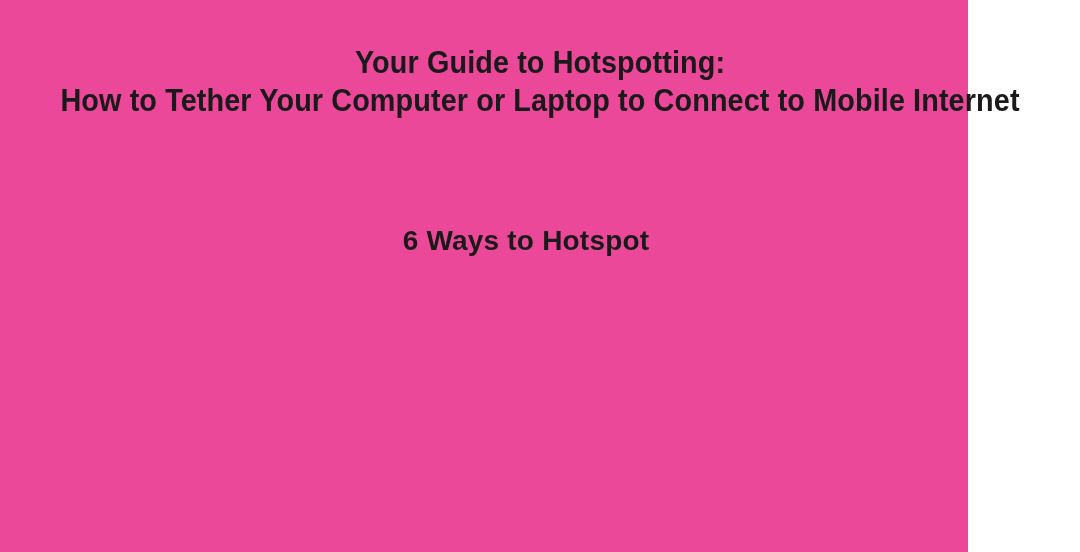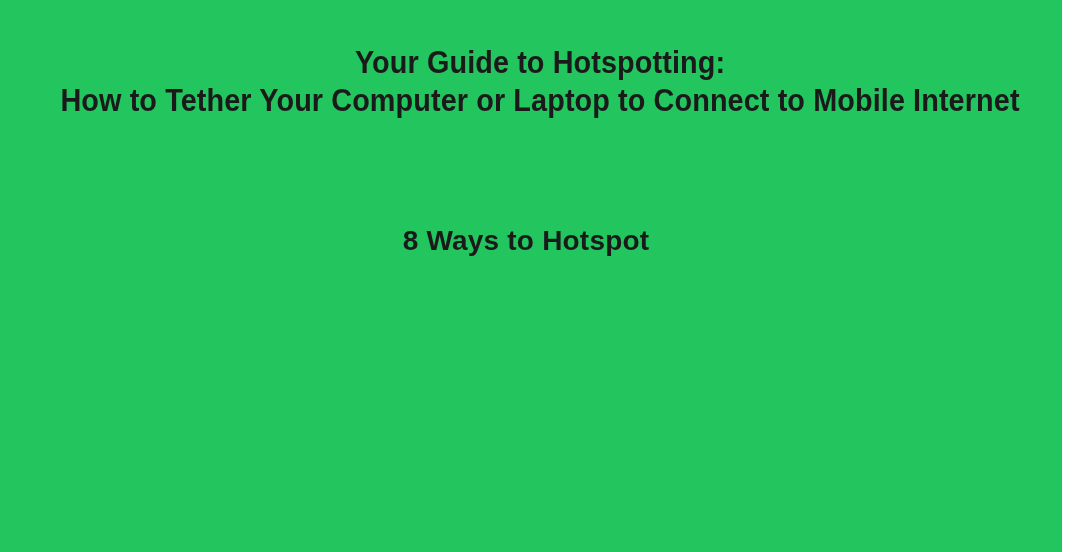--- a/index.html
+++ b/index.html
@@ -11,23 +11,23 @@
     height: 552px;
     background: #ffffff;
     font-family: "Liberation Sans", "DejaVu Sans", sans-serif;
     color: #1a1a1a;
     overflow: hidden;
     position: relative;
   }
 
   .infographic {
     position: relative;
-    width: 1062px;
+    width: 968px;
     height: 552px;
-    background: #22c55e;
+    background: #ec4899;
   }
 
   
   .title-block {
     position: absolute;
     top: 44px;
     left: 0;
     width: 1080px;
     text-align: center;
   }
@@ -112,21 +112,21 @@
 <body>
 
 <div class="infographic">
 
   <div class="title-block">
     <span class="title-line title-line-1">Your Guide to Hotspotting:</span>
     <span class="title-line title-line-2">How to Tether Your Computer or Laptop to Connect to Mobile Internet</span>
   </div>
 
   <div class="section-heading">
-    <span class="section-heading-text">8 Ways to Hotspot</span>
+    <span class="section-heading-text">6 Ways to Hotspot</span>
   </div>
 
   <div class="illustration-band">
     <div class="illustration-slot"></div>
     <div class="illustration-slot"></div>
     <div class="illustration-slot"></div>
   </div>
 
 
 </div>

